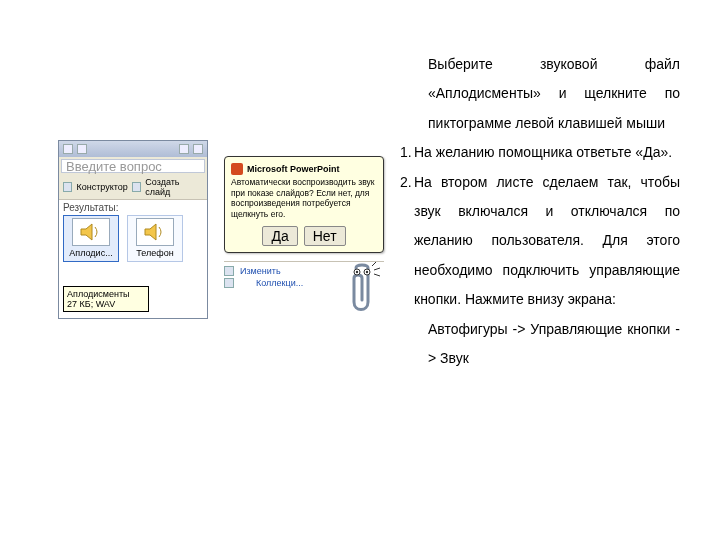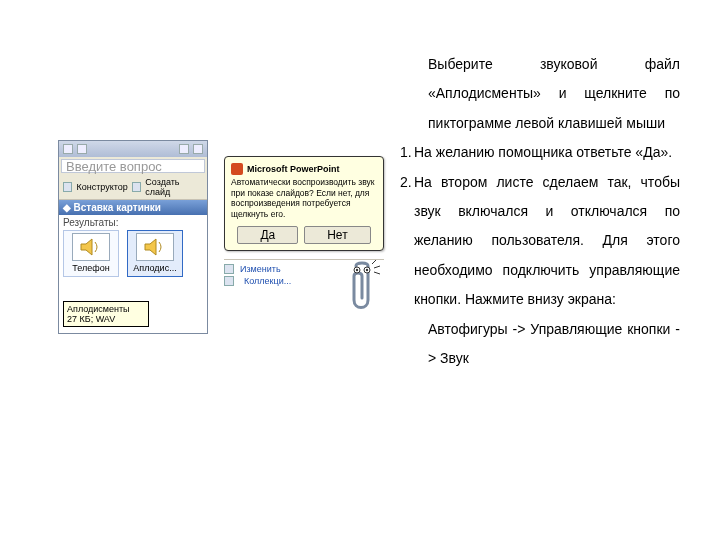--- a/index.html
+++ b/index.html
@@ -100,21 +100,21 @@
     padding:6px 6px 6px 6px;
     font-size:9px;
     color:#000;
     box-shadow:1px 1px 2px rgba(0,0,0,.25);
   }
   .balloon .titlebar { display:flex; align-items:center; gap:4px; font-weight:bold; margin-bottom:2px; }
   .balloon .titlebar .pp { width:12px; height:12px; background:#d44a1e; border-radius:2px; }
   .balloon .msg { font-size:8.5px; line-height:1.25; margin-bottom:6px; }
   .balloon .btns { display:flex; gap:6px; justify-content:center; }
   .balloon button {
-    font-size:12px; padding:1px 22px; background:#ece9d8;
+    font-size:14px; padding:1px 8px; background:#ece9d8;
     border:1px solid #888; border-radius:2px; cursor:pointer;
   }
   .lower {
     margin-top:8px; border-top:1px solid #c7c2b4; padding-top:4px;
     font-size:9px;
     text-align:right;
   }
   .link { color:#2050b0; cursor:pointer; }
   .clip {
     position:absolute; right:-2px; bottom:-30px; width:44px; height:56px;
@@ -134,44 +134,41 @@
         <div class="ic"></div>
         <div class="ic"></div>
       </div>
       <div class="tp-search">Введите вопрос</div>
       <div class="tp-designrow">
         <div class="ic2"></div>
         <span>Конструктор</span>
         <div class="ic2"></div>
         <span>Создать слайд</span>
       </div>
-      <div class="tp-header">
-        ◆ <span>Вставка картинки</span>
-      </div>
       <div class="tp-body">
         <div class="tp-label">Результаты:</div>
         <div class="tp-items">
+          <div class="tp-item sel">
+            <div class="thumb">
+              <svg width="24" height="20" viewBox="0 0 24 20">
+                <polygon points="2,7 7,7 13,2 13,18 7,13 2,13" fill="#f3c64b" stroke="#b08a20"></polygon>
+                <path d="M16 5 Q20 10 16 15" fill="none" stroke="#b08a20"></path>
+              </svg>
+            </div>
+            <span>Аплодис...</span>
+          </div>
           <div class="tp-item">
             <div class="thumb">
               <svg width="24" height="20" viewBox="0 0 24 20">
                 <polygon points="2,7 7,7 13,2 13,18 7,13 2,13" fill="#f3c64b" stroke="#b08a20"></polygon>
                 <path d="M16 5 Q20 10 16 15" fill="none" stroke="#b08a20"></path>
               </svg>
             </div>
             <span>Телефон</span>
           </div>
-          <div class="tp-item sel">
-            <div class="thumb">
-              <svg width="24" height="20" viewBox="0 0 24 20">
-                <polygon points="2,7 7,7 13,2 13,18 7,13 2,13" fill="#f3c64b" stroke="#b08a20"></polygon>
-                <path d="M16 5 Q20 10 16 15" fill="none" stroke="#b08a20"></path>
-              </svg>
-            </div>
-            <span>Аплодис...</span>
-          </div>
         </div>
         <div class="tp-tooltip" style="white-space:pre-line">Аплодисменты
 27 КБ; WAV</div>
       </div>
     </div>
 
     <div class="assistant">
       <div class="balloon">
         <div class="titlebar">
           <div class="pp"></div>
@@ -181,21 +178,21 @@
         <div class="btns">
           <button>Да</button>
           <button>Нет</button>
         </div>
       </div>
       <div class="lower">
         <div style="display:flex; gap:6px; align-items:center;">
           <span style="width:10px;height:10px;background:#dce3f0;border:1px solid #8aa;display:inline-block"></span>
           <span class="link">Изменить</span>
         </div>
-        <div style="display:flex; gap:10px; align-items:center; margin-top:2px;">
+        <div style="display:flex; gap:22px; align-items:center; margin-top:2px;">
           <span style="width:10px;height:10px;background:#dce3f0;border:1px solid #8aa;display:inline-block"></span>
           <span class="link">Коллекци...</span>
         </div>
       </div>
       <svg class="clip" viewBox="0 0 44 56">
         <path d="M14 6 C14 2 26 2 26 6 L26 40 C26 50 12 50 12 40 L12 16 C12 12 20 12 20 16 L20 38" fill="none" stroke="#7a8aa0" stroke-width="3" stroke-linecap="round"></path>
         <circle cx="15" cy="10" r="3" fill="#fff" stroke="#333"></circle>
         <circle cx="25" cy="10" r="3" fill="#fff" stroke="#333"></circle>
         <circle cx="15" cy="10" r="1.2" fill="#333"></circle>
         <circle cx="25" cy="10" r="1.2" fill="#333"></circle>

